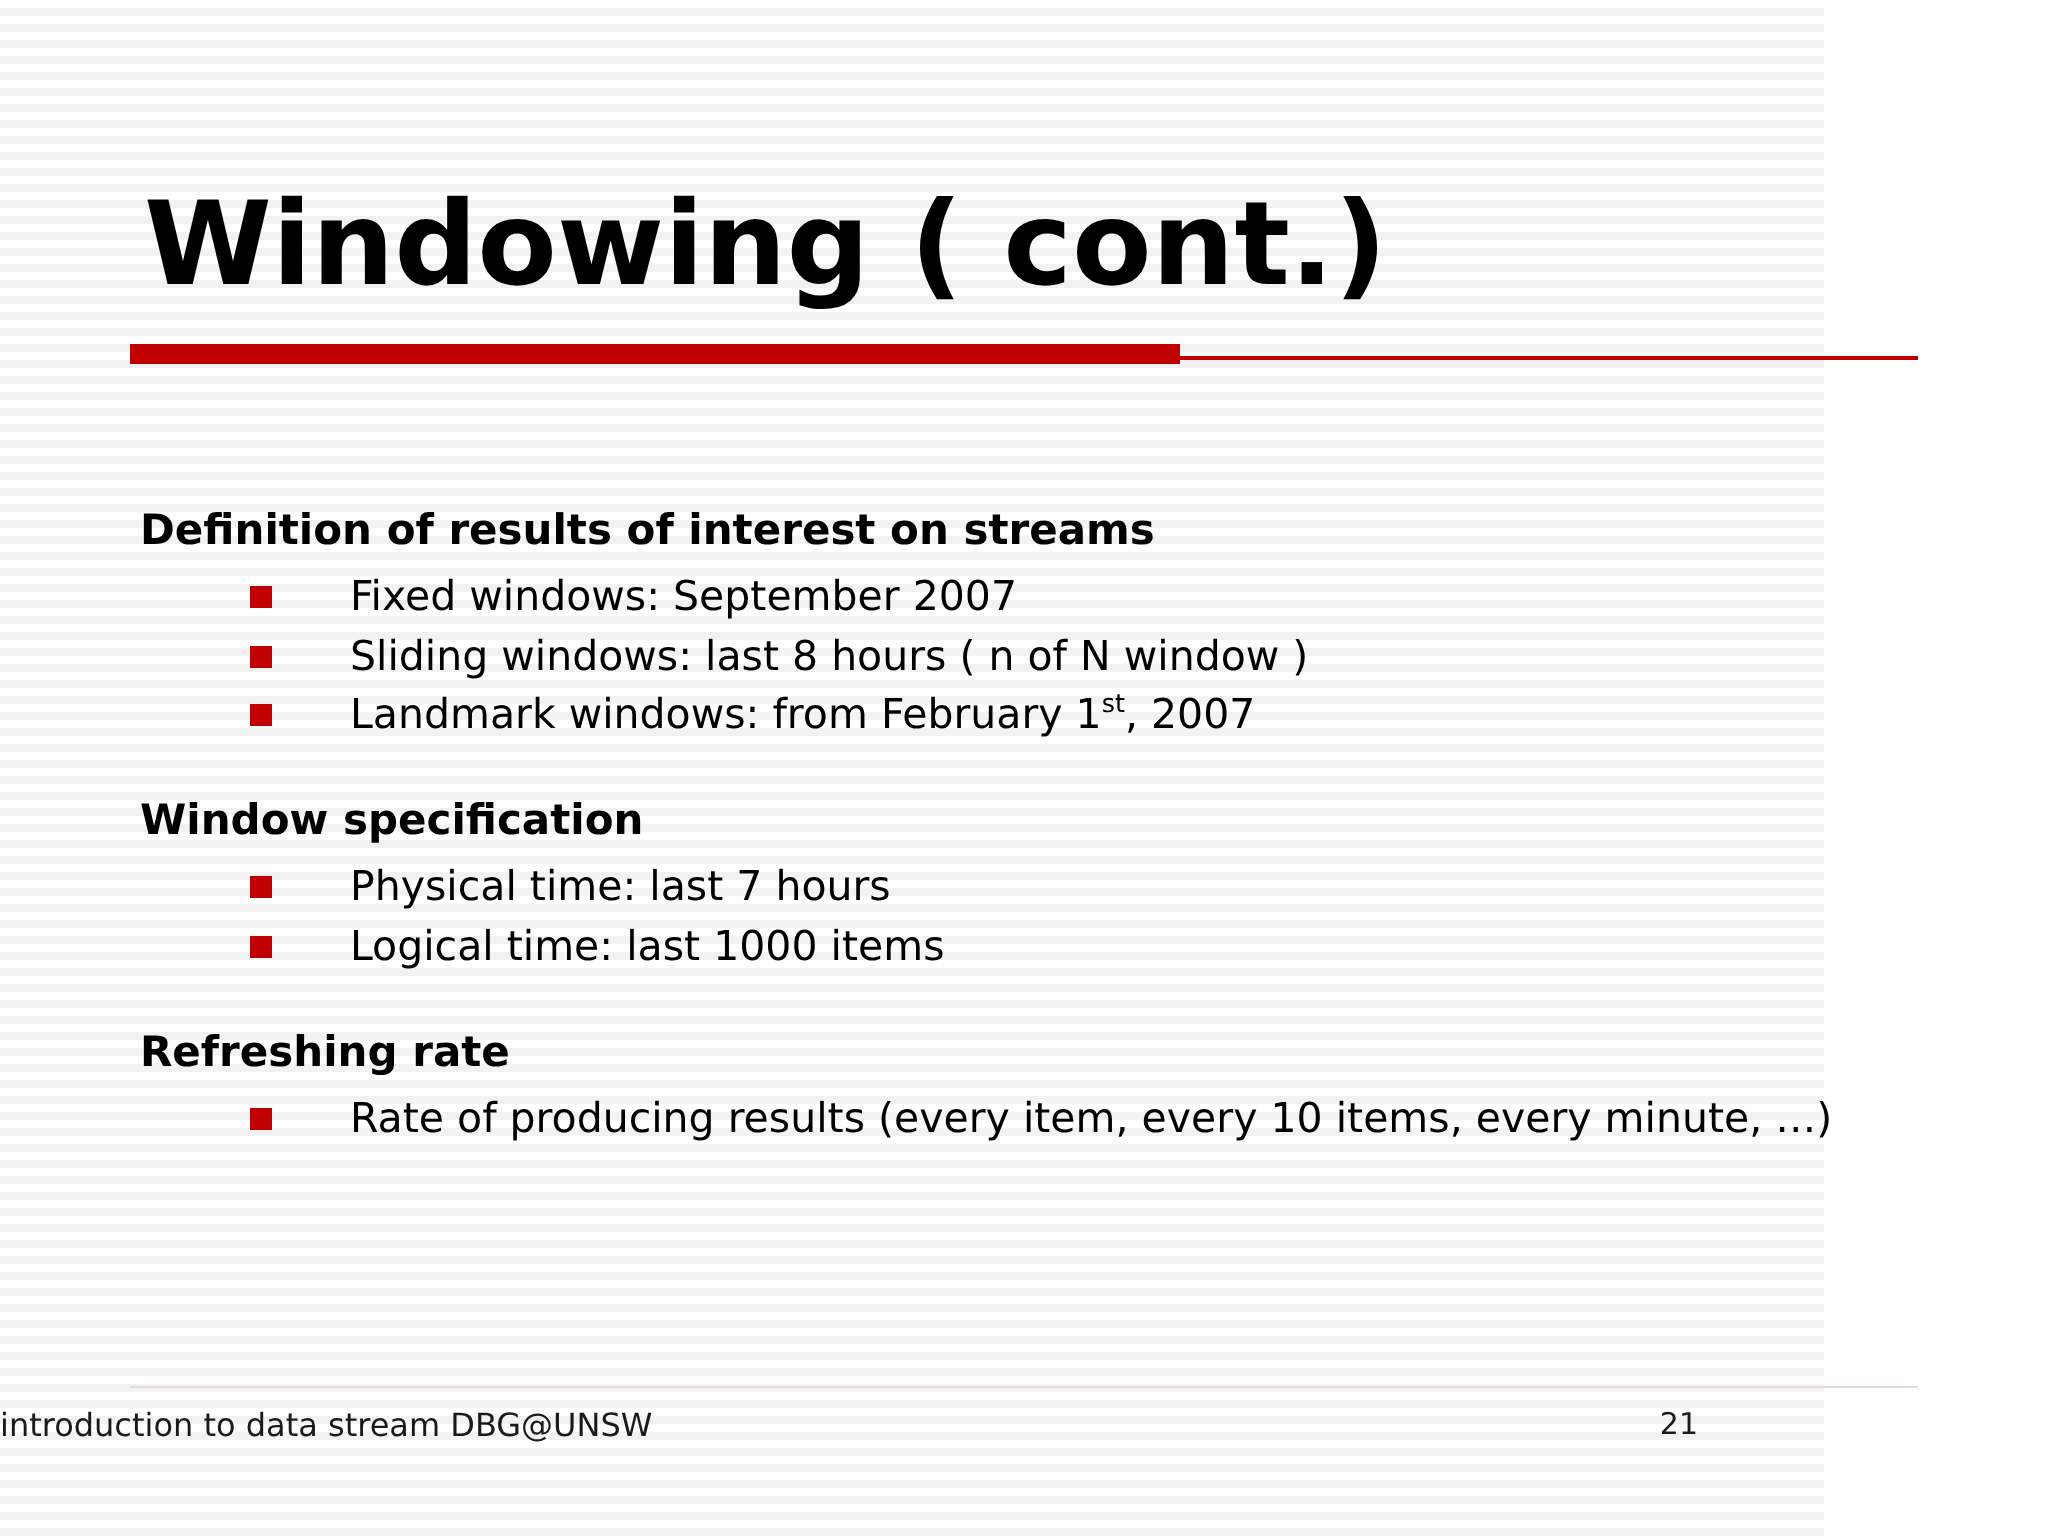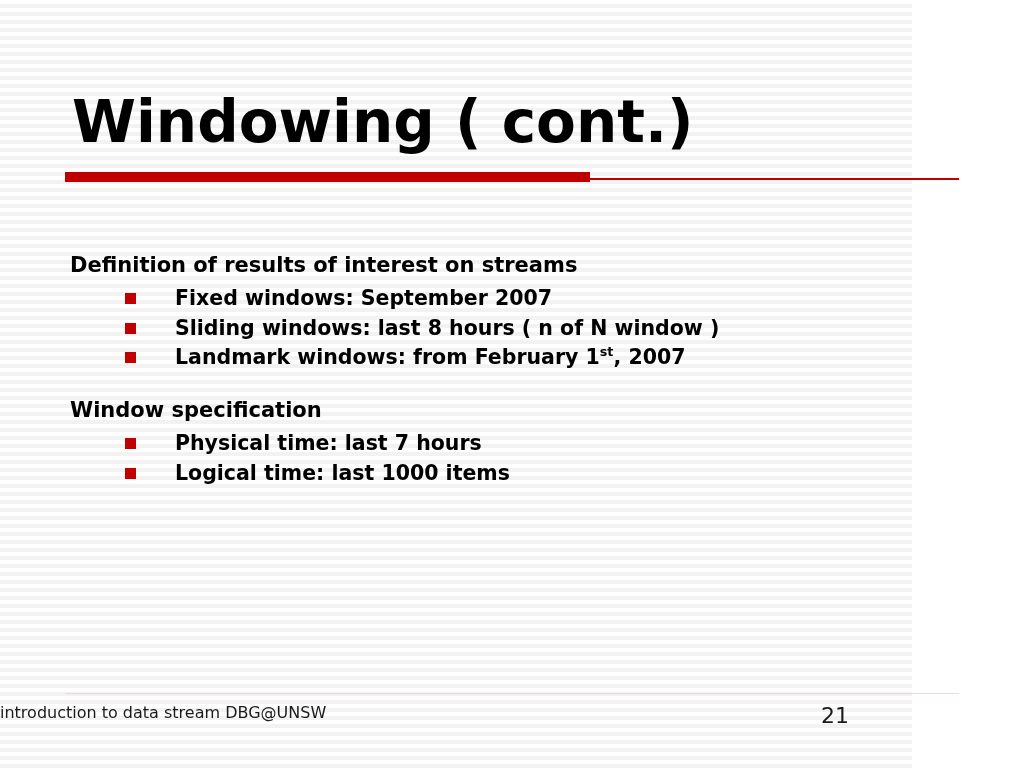--- a/index.html
+++ b/index.html
@@ -78,21 +78,20 @@
     margin: 0;
     padding: 0;
   }
   ul.bullets li {
     position: relative;
     padding-left: 105px;
     font-size: 20.5px;
     color: #000000;
     line-height: 1.38;
     margin: 0 0 1px 0;
-    font-weight: bold;
   }
   ul.bullets li .marker {
     position: absolute;
     left: 55px;
     top: 9px;
     width: 11px;
     height: 11px;
     background: #c00000;
   }
   sup {
@@ -113,21 +112,21 @@
     left: 0;
     top: 703px;
     width: 1024px;
     font-size: 16px;
     color: #1a1a1a;
   }
   .footer-page {
     position: absolute;
     right: 63px;
     top: 703px;
-    font-size: 22px;
+    font-size: 15px;
     color: #1a1a1a;
     text-align: center;
   }
 </style>
 </head>
 <body>
 
 <div class="slide">
 
   <div class="title">Windowing ( cont.)</div>
@@ -161,20 +160,29 @@
           <span class="marker"></span>
           <span>Physical time: last 7 hours</span>
         </li>
         <li>
           <span class="marker"></span>
           <span>Logical time: last 1000 items</span>
         </li>
       </ul>
     </div>
 
+    <div class="group">
+      <div class="heading">Refreshing rate</div>
+      <ul class="bullets">
+        <li>
+          <span class="marker"></span>
+          <span>Rate of producing results (every item, every 10 items, every minute, …)</span>
+        </li>
+      </ul>
+    </div>
 
   </div>
 
   <div class="footer-rule"></div>
   <div class="footer-center">introduction to data stream   DBG@UNSW</div>
   <div class="footer-page">21</div>
 
 </div>
 
 </body></html>

